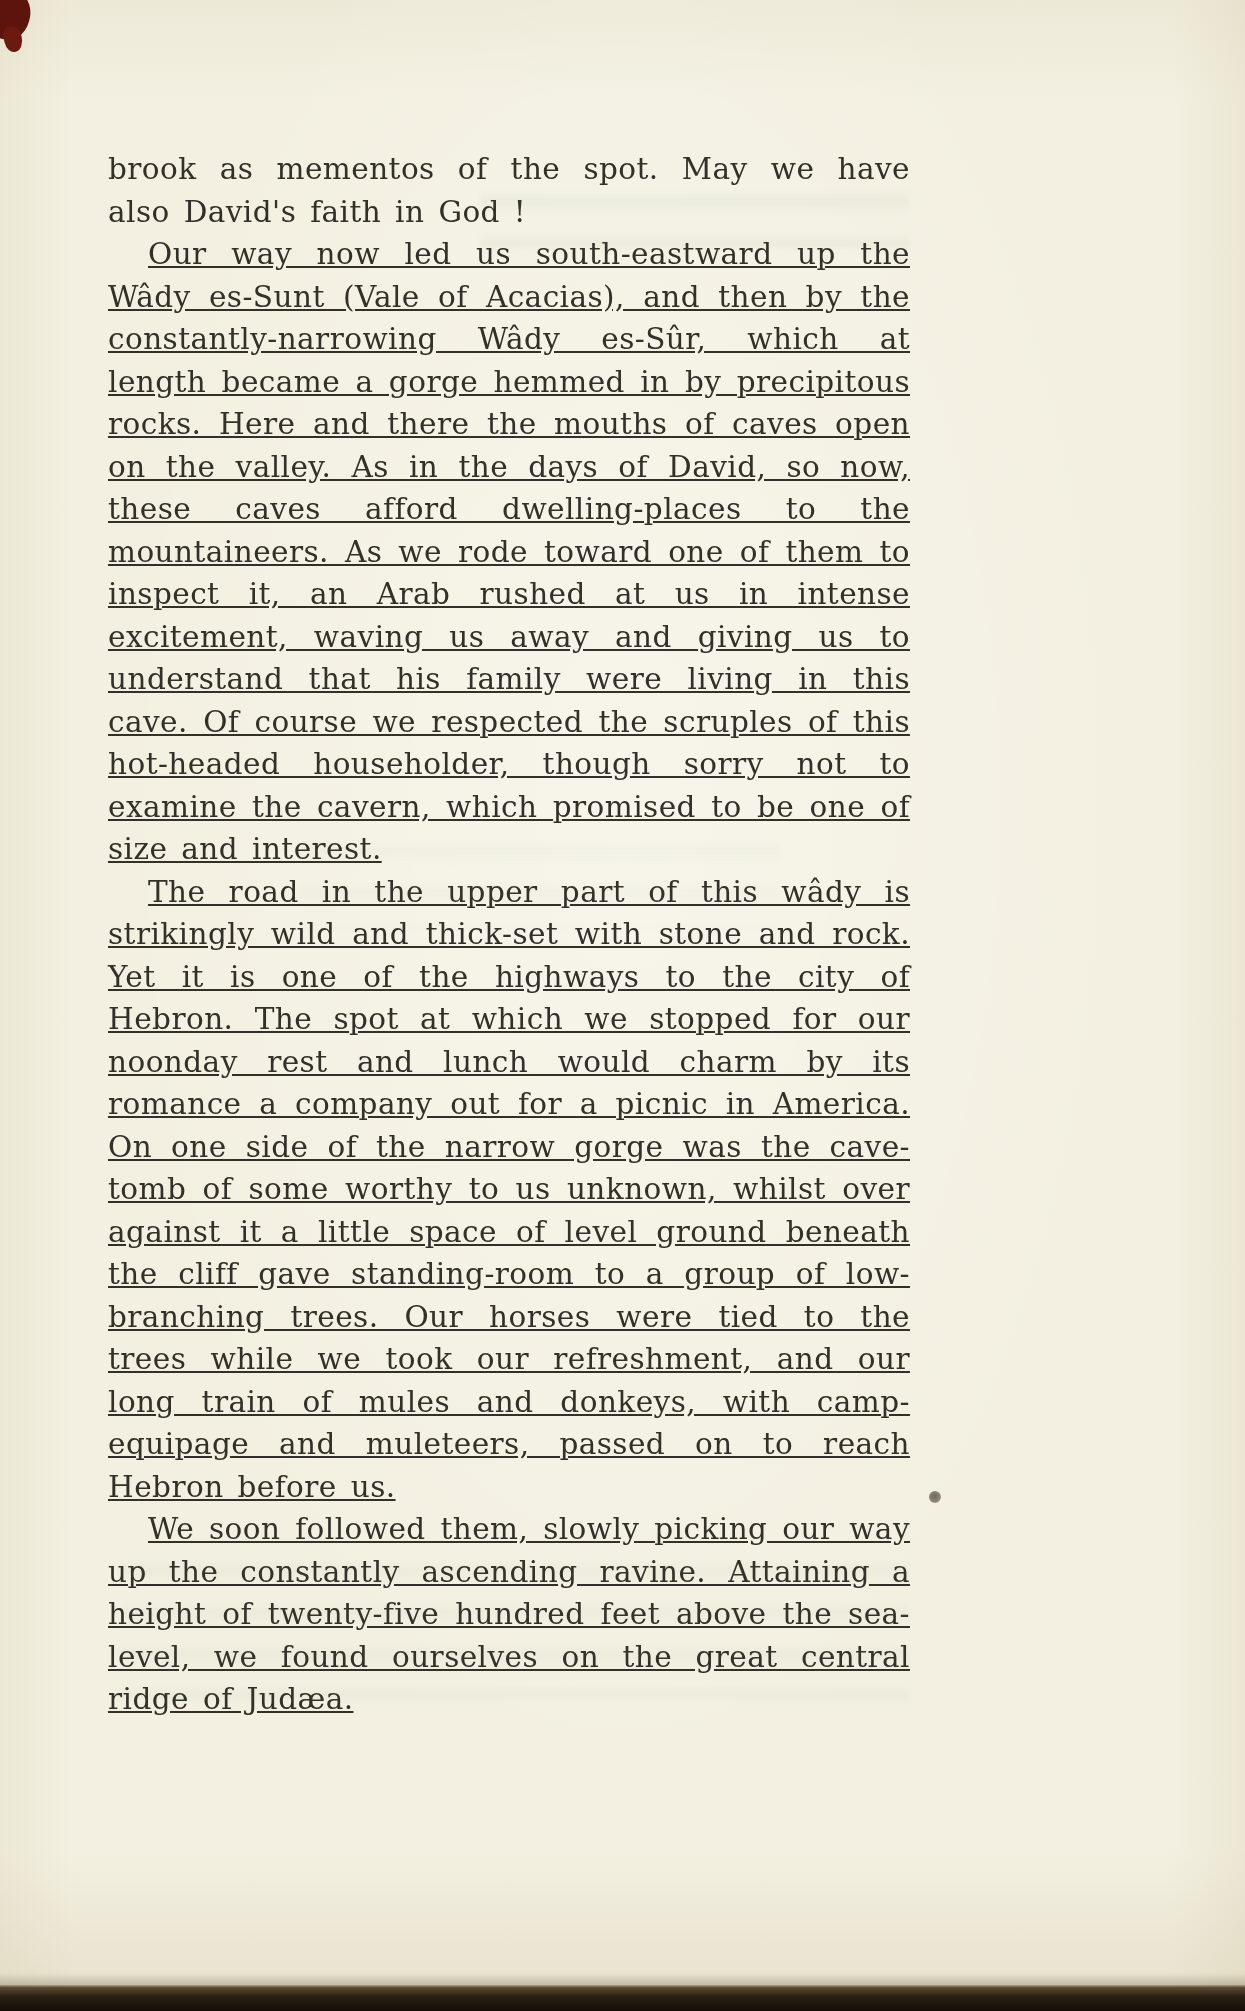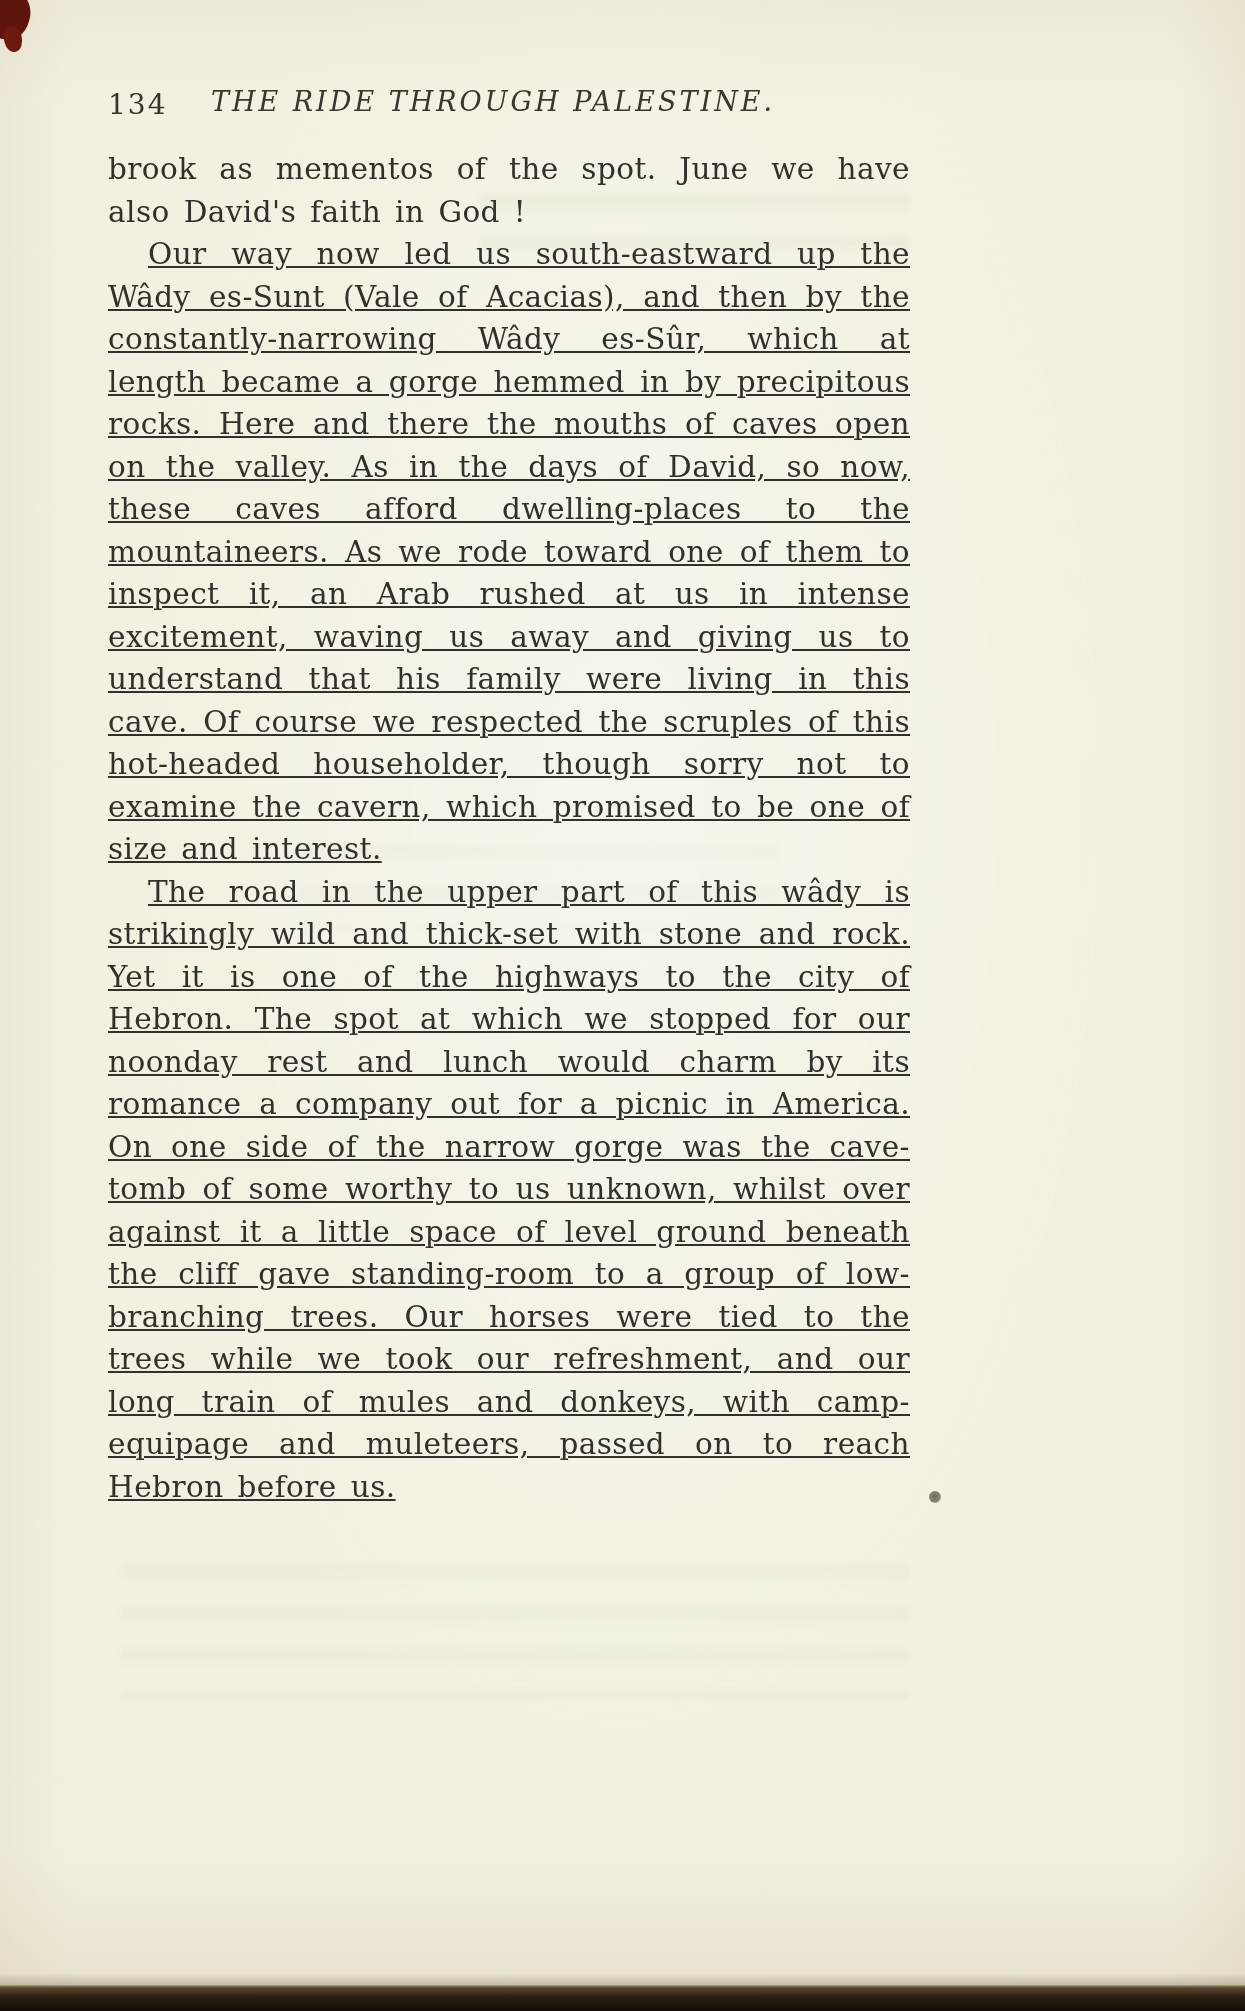--- a/index.html
+++ b/index.html
@@ -113,29 +113,26 @@
   }
   .showthrough-top    { left: 480px; top: 190px;  width: 430px; height: 60px; }
   .showthrough-mid    { left: 300px; top: 840px;  width: 480px; height: 90px;  opacity: 0.06; }
   .showthrough-bottom { left: 120px; top: 1560px; width: 790px; height: 140px; opacity: 0.08; }
 </style>
 </head>
 <body>
 
 <div class="scan-page">
 
-  <div class="page-header">
-    <span class="page-number">134</span>
-    <span class="running-title">THE RIDE THROUGH PALESTINE.</span>
-  </div>
 
   <div class="text-block">
-    <p>brook as mementos of the spot.  June we have also David's faith in God !</p>
+    <p>brook as mementos of the spot.  May we have also David's faith in God !</p>
     <p class="indent">Our way now led us south-eastward up the Wâdy es-Sunt (Vale of Acacias), and then by the constantly-narrowing Wâdy es-Sûr, which at length became a gorge hemmed in by precipitous rocks.  Here and there the mouths of caves open on the valley.  As in the days of David, so now, these caves afford dwelling-places to the mountaineers.  As we rode toward one of them to inspect it, an Arab rushed at us in intense excitement, waving us away and giving us to understand that his family were living in this cave. Of course we respected the scruples of this hot-headed householder, though sorry not to examine the cavern, which promised to be one of size and interest.</p>
     <p class="indent">The road in the upper part of this wâdy is strikingly wild and thick-set with stone and rock.  Yet it is one of the highways to the city of Hebron.  The spot at which we stopped for our noonday rest and lunch would charm by its romance a company out for a picnic in America.  On one side of the narrow gorge was the cave-tomb of some worthy to us unknown, whilst over against it a little space of level ground beneath the cliff gave standing-room to a group of low-branching trees.  Our horses were tied to the trees while we took our refreshment, and our long train of mules and donkeys, with camp-equipage and muleteers, passed on to reach Hebron before us.</p>
+    <p class="indent">We soon followed them, slowly picking our way up the constantly ascending ravine.  Attaining a height of twenty-five hundred feet above the sea-level, we found ourselves on the great central ridge of Judæa.</p>
   </div>
 
   <div class="artifact blob-top-left-1"></div>
   <div class="artifact blob-top-left-2"></div>
   <div class="artifact speck-right"></div>
   <div class="artifact showthrough showthrough-top"></div>
   <div class="artifact showthrough showthrough-mid"></div>
   <div class="artifact showthrough showthrough-bottom"></div>
   <div class="artifact bottom-shadow"></div>
   <div class="artifact bottom-bar"></div>

